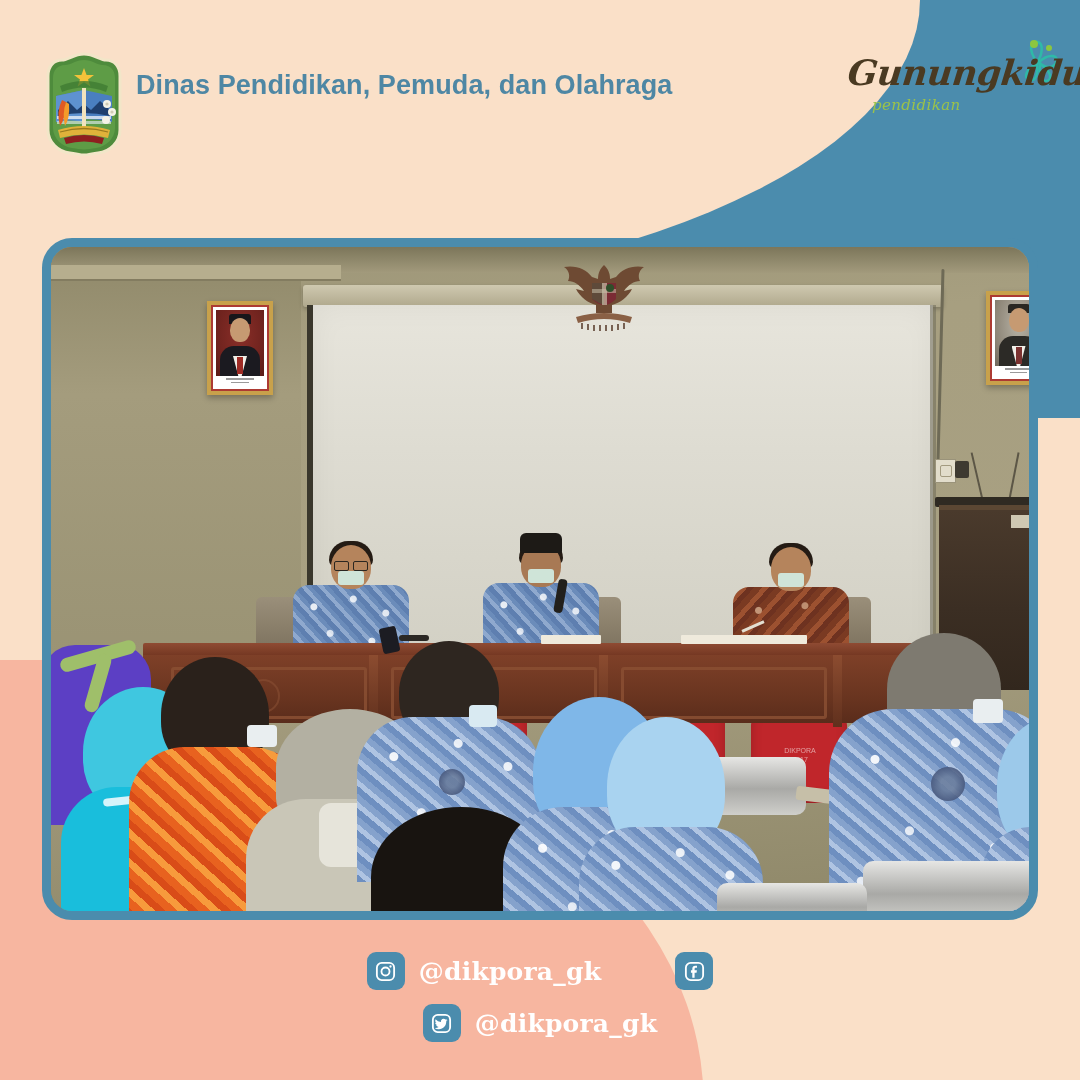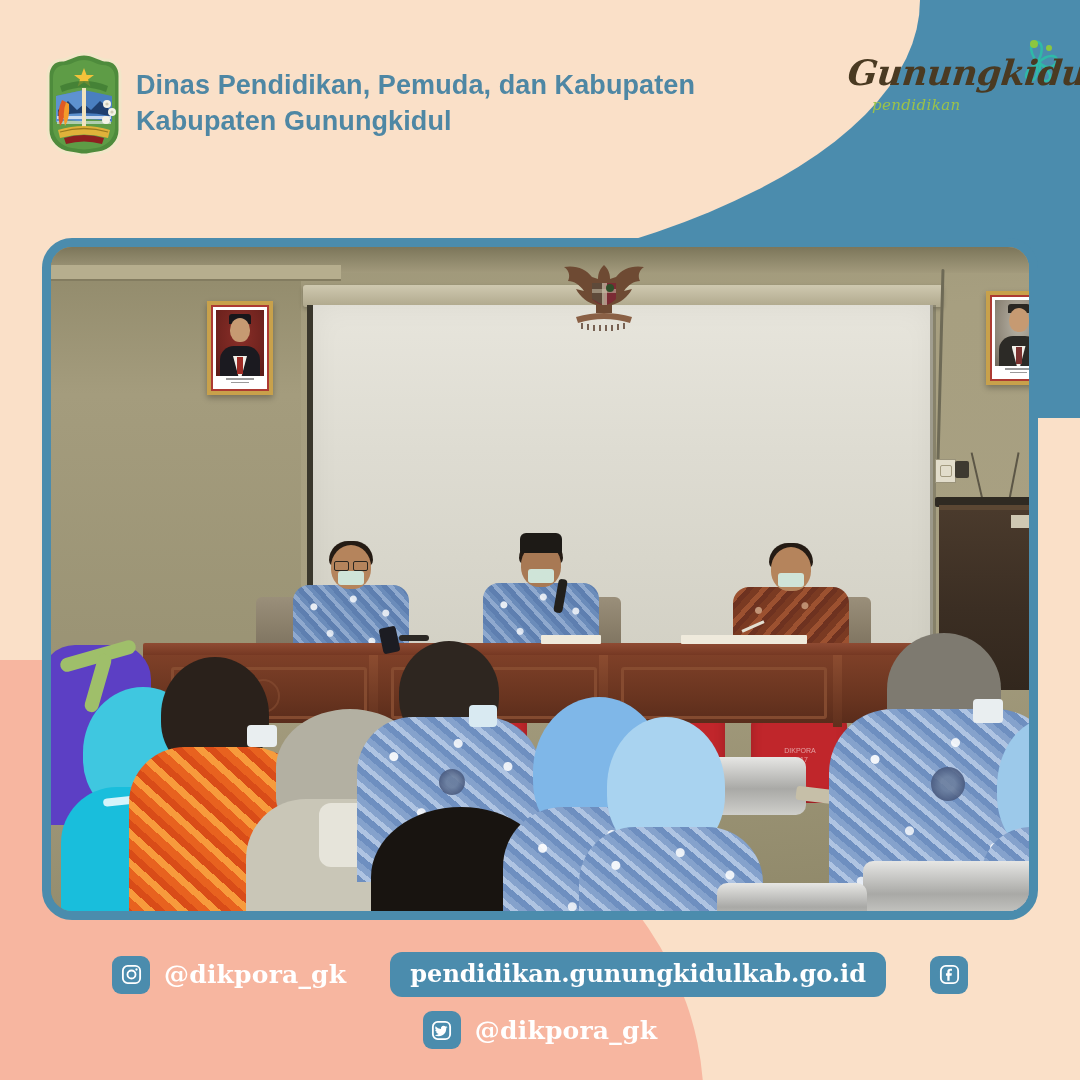--- a/index.html
+++ b/index.html
@@ -308,22 +308,21 @@
         <circle cx="62" cy="68" r="4" fill="#F4F2E6"></circle>
         <circle cx="63" cy="52" r="1.6" fill="#CFCBB4"></circle>
           <circle cx="68" cy="60" r="1.6" fill="#CFCBB4"></circle>
         <path d="M14 78 Q40 70 66 78 L64 86 Q40 79 16 86 Z" fill="#E0B23A"></path>
         <path d="M16 80 Q40 73 64 80" stroke="#9A7A1E" stroke-width="1.3" fill="none"></path>
         <path d="M20 86 Q40 80 60 86 L58 92 Q40 87 22 92 Z" fill="#8E1F1F"></path>
       </svg>
     </div>
 
     <div class="title-block">
-      <div class="title-line">Dinas Pendidikan, Pemuda, dan Kabupaten</div>
-      <div class="title-line">Kabupaten Gunungkidul</div>
+      <div class="title-line">Dinas Pendidikan, Pemuda, dan Olahraga</div>
     </div>
 
     <div class="gk-logo">
       <div class="gk-fly">
         <svg viewBox="0 0 62 62" width="62" height="62">
           <g fill="none" stroke="#2FB9A8" stroke-width="2.6" stroke-linecap="round">
             <path d="M33 30 C24 18 26 8 34 10 C40 12 38 24 33 30Z"></path>
             <path d="M35 30 C46 20 56 24 52 31 C48 38 39 35 35 30Z"></path>
             <path d="M33 32 C23 36 18 46 26 48 C33 50 34 38 33 32Z"></path>
             <path d="M36 32 C46 38 50 48 42 49 C36 50 35 38 36 32Z"></path>
@@ -545,21 +544,20 @@
         <svg viewBox="0 0 24 24" width="23" height="23" fill="none" stroke="#FFF" stroke-width="1.9">
           <rect x="3" y="3" width="18" height="18" rx="5"></rect>
           <circle cx="12" cy="12" r="4.2"></circle>
           <circle cx="17.2" cy="6.8" r="1.2" fill="#FFF" stroke="none"></circle>
         </svg>
       </div>
       <div class="shandle">@dikpora_gk</div>
 
       <div class="gap"></div>
 
-      <div class="surl">pendidikan.gunungkidulkab.go.id</div>
 
       <div class="gap"></div>
 
       <div class="sicon">
         <svg viewBox="0 0 24 24" width="23" height="23" fill="none" stroke="#FFF" stroke-width="1.9">
           <rect x="3" y="3" width="18" height="18" rx="5"></rect>
           <path d="M14.6 8.2h-1.3c-.8 0-1.2.4-1.2 1.2v1.4h2.4l-.35 2.4H12.1v5.2h-2.4v-5.2H8.3v-2.4h1.4V9.1c0-1.9 1.1-3 3-3h1.9z" fill="#FFF" stroke="none"></path>
         </svg>
       </div>
     </div>

